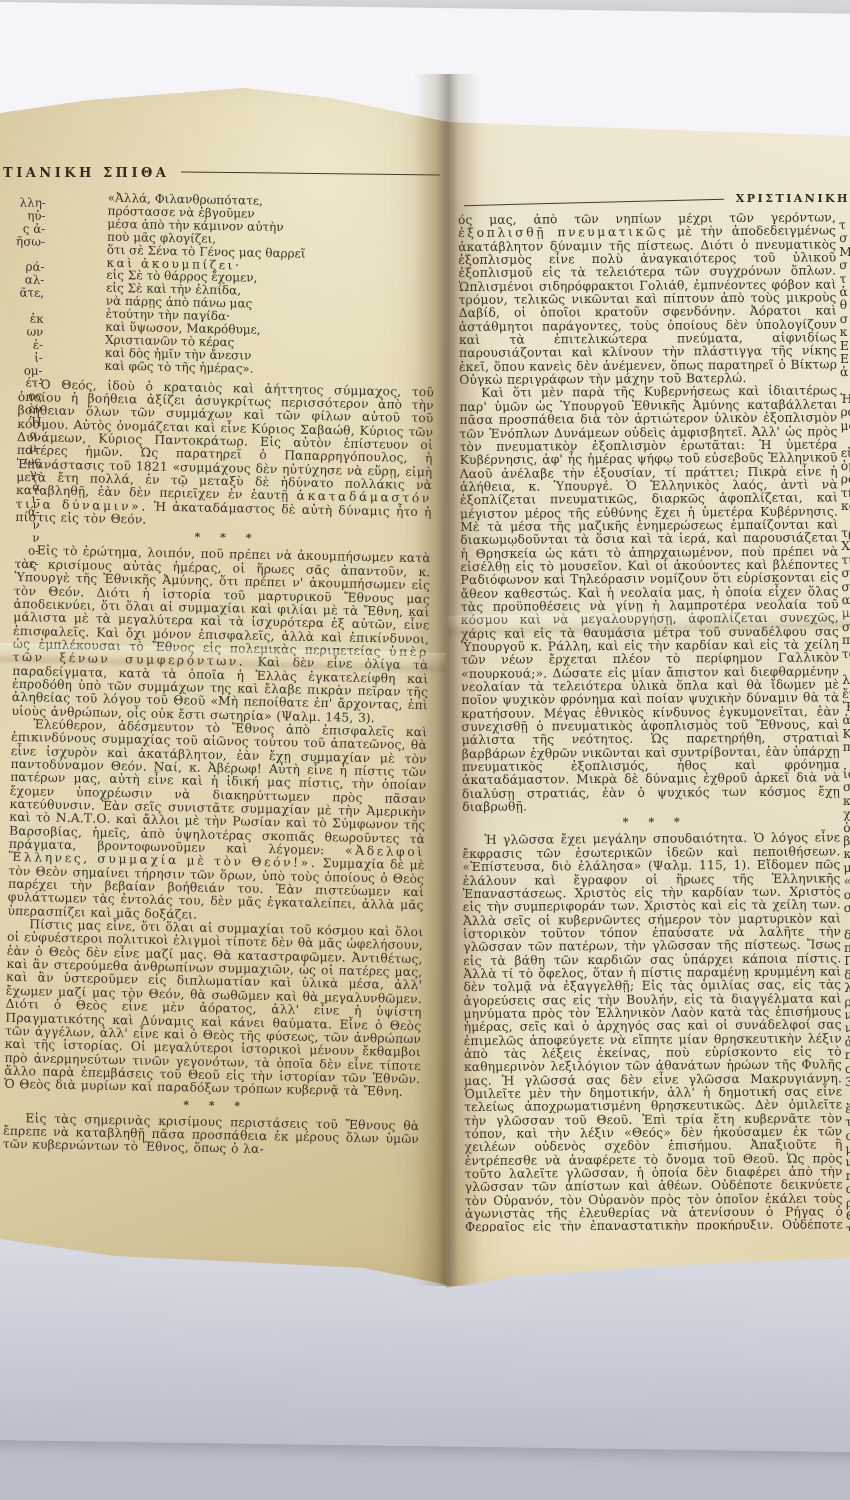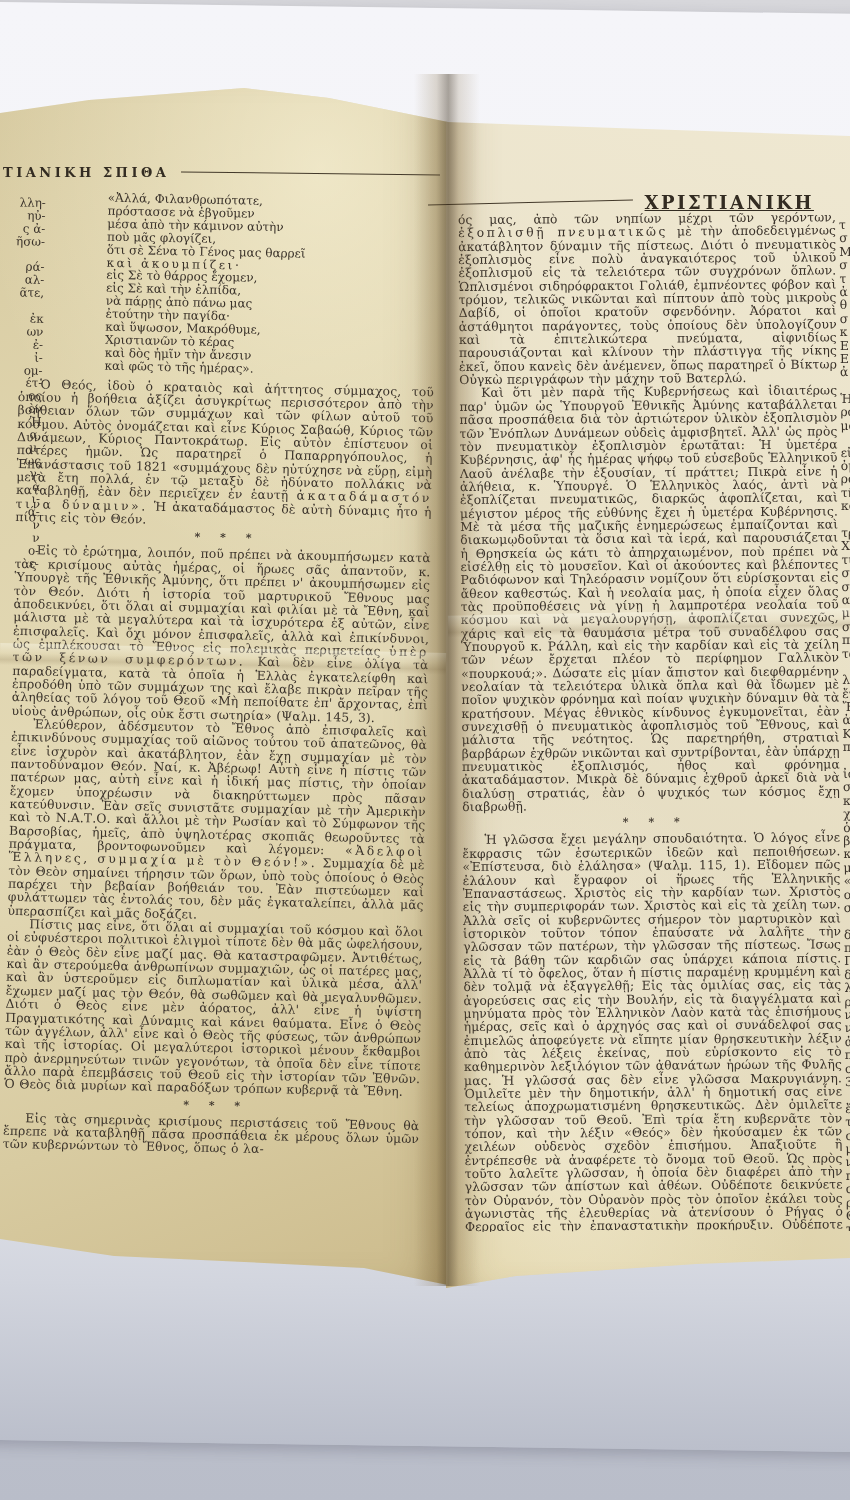--- a/index.html
+++ b/index.html
@@ -29,21 +29,21 @@
                0 15px 18px -4px rgba(90,92,112,0.5);}
   .fold-shadow{position:absolute;left:414px;top:74px;width:66px;height:1212px;pointer-events:none;
     background:linear-gradient(90deg,rgba(120,96,52,0) 0%,rgba(120,96,52,0.22) 34%,rgba(58,44,22,0.42) 52%,rgba(120,96,52,0.18) 68%,rgba(120,96,52,0) 100%);}
   .hcrease{position:absolute;pointer-events:none;height:22px;
     background:linear-gradient(180deg,rgba(255,255,244,0.38) 0%,rgba(255,255,244,0.05) 45%,rgba(104,84,50,0.16) 75%,rgba(104,84,50,0) 100%);}
   .hcrease-left{left:0px;top:648px;width:446px;transform:rotate(1.3deg);}
   .hcrease-right{left:448px;top:612px;width:402px;transform:rotate(-1.1deg);}
 
   .masthead{position:absolute;color:#332c22;font-weight:bold;display:flex;}
   .masthead-left{left:3px;top:165px;width:437px;font-size:13px;letter-spacing:3.5px;}
-  .masthead-right{left:428px;top:192px;width:386px;font-size:18px;letter-spacing:2.5px;text-decoration:underline;}
+  .masthead-right{left:464px;top:192px;width:386px;font-size:11px;letter-spacing:2.5px;}
   .rule{flex:1;height:0;border-top:1.6px solid #443a2b;}
   .masthead-left .rule{margin:8px 0 0 12px;transform:rotate(0.7deg);}
   .masthead-right .rule{margin:10px 12px 0 0;transform:rotate(-1.4deg);}
 
   .col{position:absolute;overflow:hidden;color:#3a322a;}
   .col-left{left:22px;top:190px;width:416px;height:1038px;transform:rotate(1.15deg);transform-origin:0 0;}
   .col-right{left:458px;top:214px;width:378px;height:1018px;transform:rotate(-0.4deg);transform-origin:0 0;}
 
   .poem{margin:0 0 7px 86px;font-size:12px;line-height:12.9px;}
   .poem-line{white-space:nowrap;}

